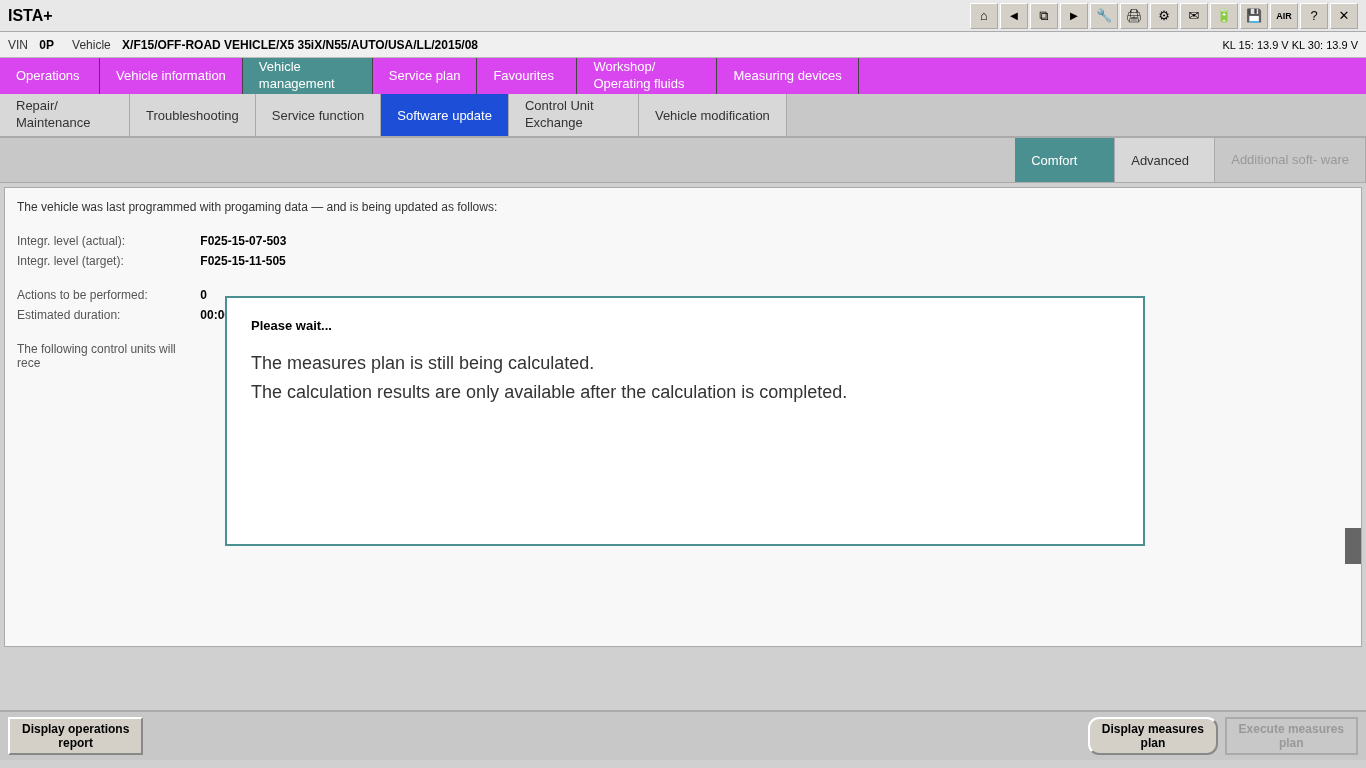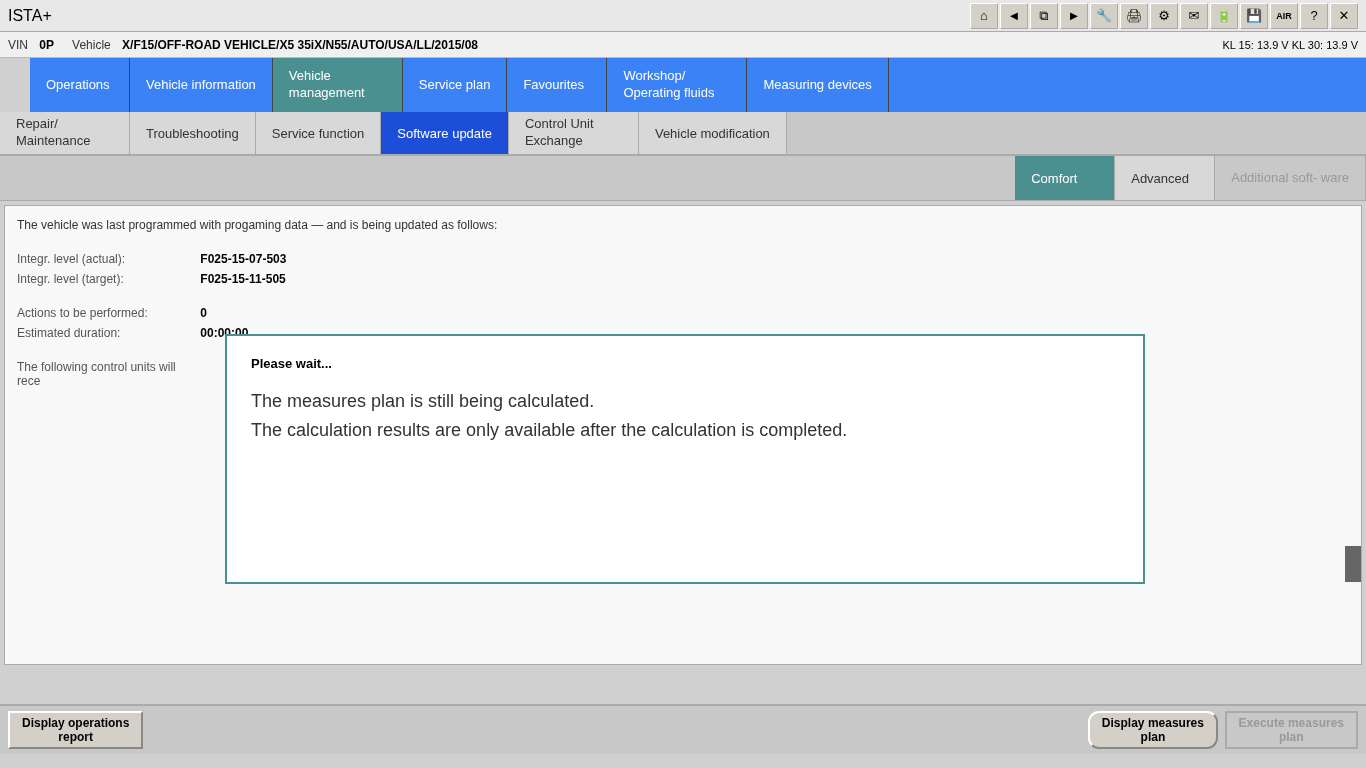--- a/index.html
+++ b/index.html
@@ -18,21 +18,21 @@
       display: flex;
       align-items: center;
       justify-content: space-between;
       background: #e8e8e8;
       height: 32px;
       padding: 0 8px;
       border-bottom: 1px solid #aaa;
     }
     #app-title {
       font-size: 16px;
-      font-weight: normal;
+      font-weight: bold;
       color: #000;
     }
     #toolbar-icons {
       display: flex;
       gap: 2px;
       align-items: center;
     }
     .toolbar-btn {
       width: 28px;
       height: 26px;
@@ -59,23 +59,22 @@
       gap: 4px;
     }
     #vin-bar .label { color: #333; font-weight: normal; }
     #vin-bar .value { color: #000; font-weight: bold; }
     #vin-bar .spacer { flex: 1; }
     #kl-info { font-size: 11px; color: #000; }
 
     
     #main-nav {
       display: flex;
-      background: #3b82f6;
-      height: 54px;
-      margin-left: 30px;
+      background: #d946ef;
+      height: 36px;
     }
     .nav-item {
       padding: 8px 16px;
       color: #fff;
       cursor: pointer;
       display: flex;
       align-items: center;
       font-size: 13px;
       border-right: 1px solid #444;
       min-width: 100px;
@@ -146,21 +145,21 @@
       width: 180px;
       color: #555;
     }
     #content-area .info-value {
       font-weight: bold;
       color: #000;
     }
 
     .wait-dialog {
       position: absolute;
-      top: 128px;
+      top: 108px;
       left: 220px;
       width: 920px;
       min-height: 250px;
       background: #fff;
       border: 2px solid #4a9090;
       padding: 20px 24px;
     }
     .wait-title {
       font-size: 13px;
       font-weight: bold;
@@ -179,21 +178,21 @@
       top: 400px;
       width: 18px;
       height: 40px;
       background: #606060;
       cursor: pointer;
     }
 
     
     #bottom-bar {
       position: absolute;
-      bottom: 14px;
+      bottom: 8px;
       left: 0;
       right: 0;
       height: 50px;
       background: #c8c8c8;
       border-top: 2px solid #aaa;
       display: flex;
       align-items: center;
       padding: 0 8px;
     }
     .bottom-btn {

